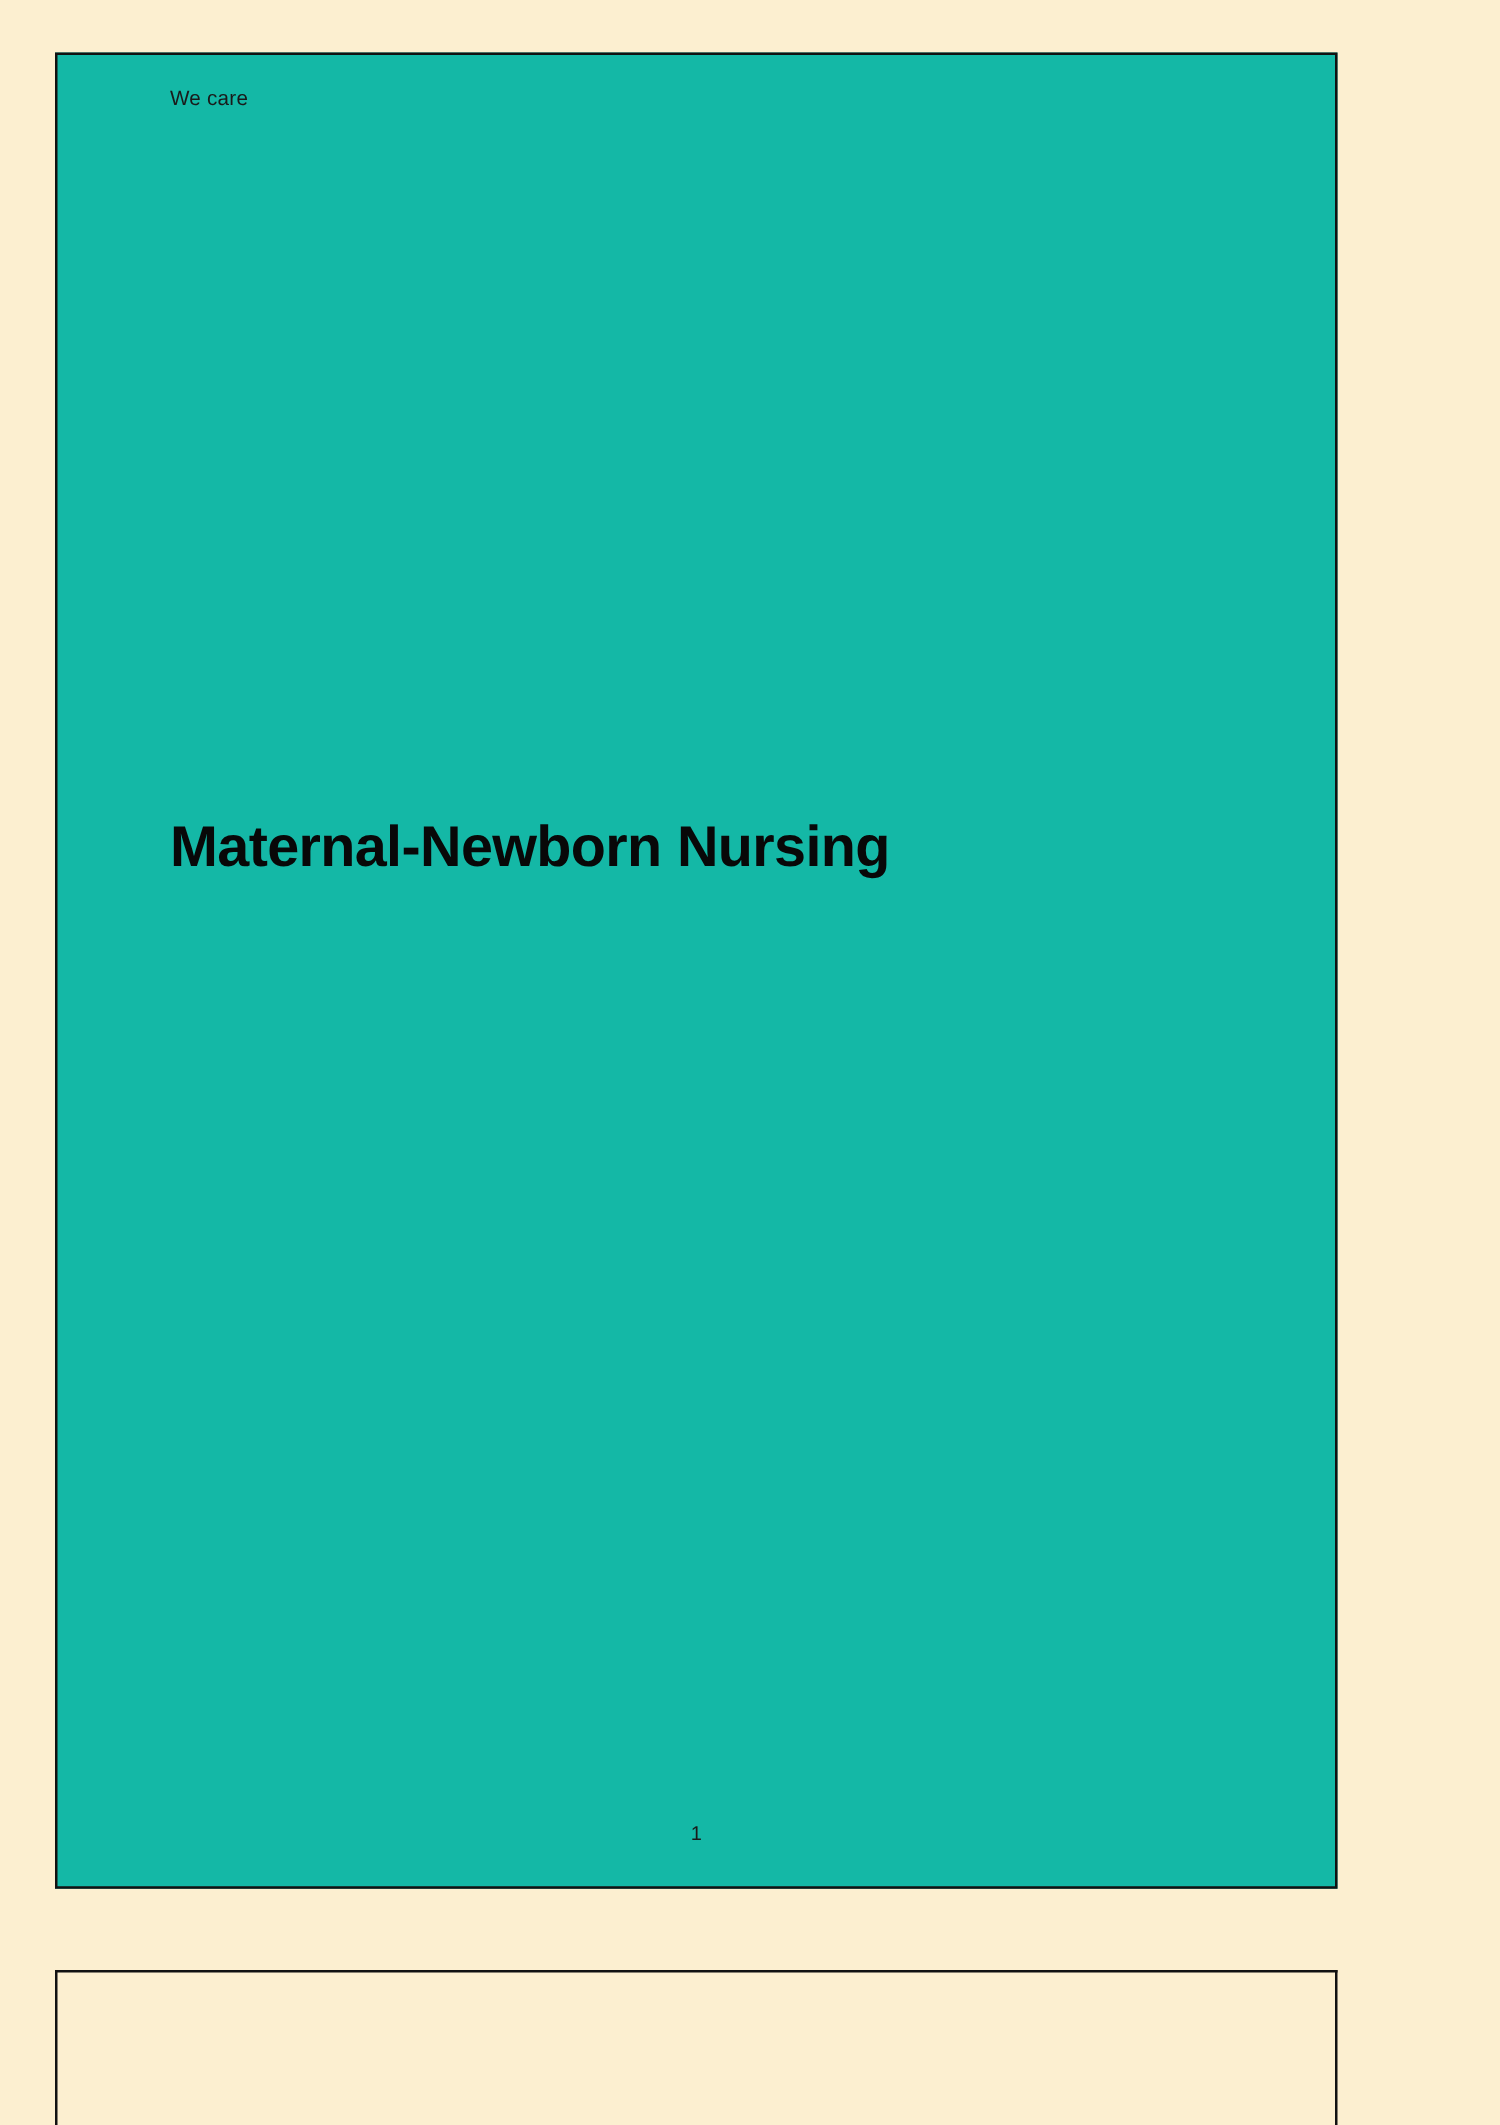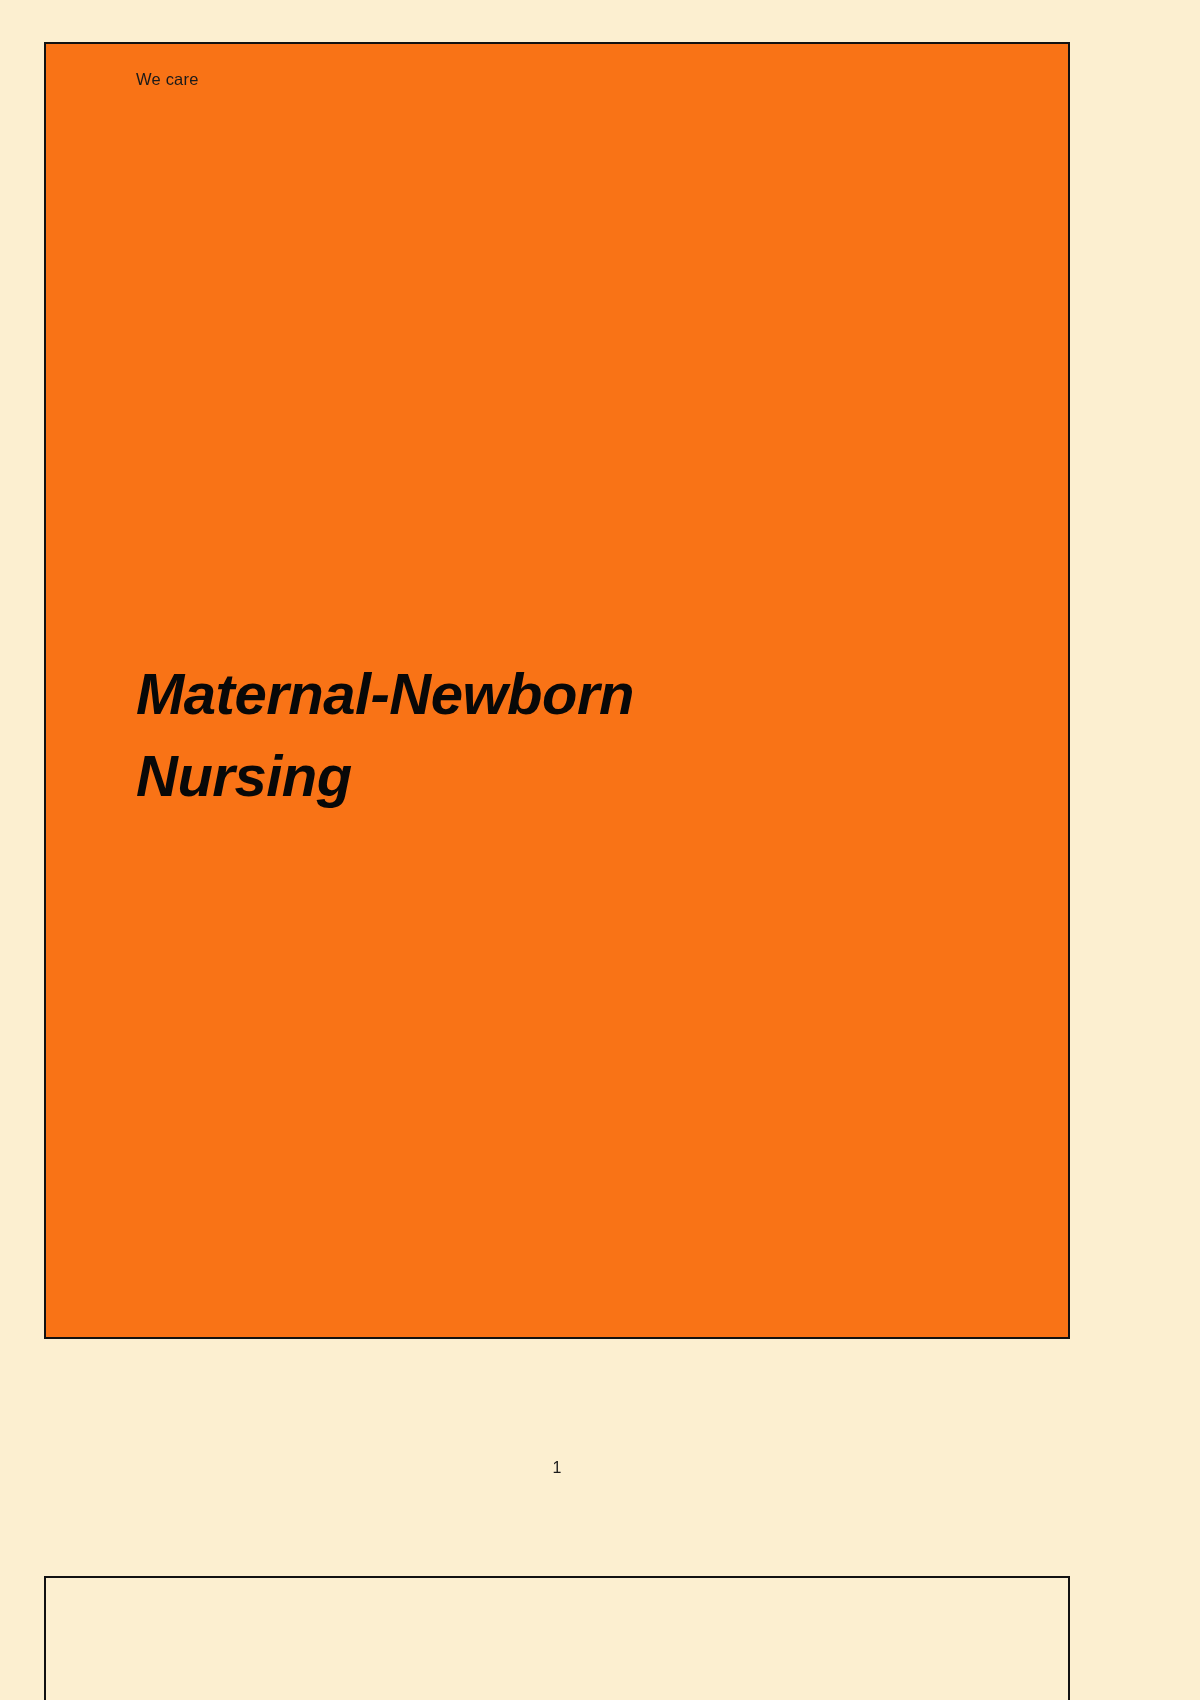--- a/index.html
+++ b/index.html
@@ -22,48 +22,47 @@
     width: 1200px;
     height: 1700px;
     background: #fcefd0;
   }
 
   .page-sheet {
     position: absolute;
     left: 44px;
     top: 42px;
     width: 1026px;
-    height: 1297px;
-    background: #f97316;
+    height: 1469px;
+    background: #14b8a6;
     border: 2px solid #111111;
     box-sizing: border-box;
   }
 
   .header-note {
     position: absolute;
     left: 90px;
     top: 26px;
     font-size: 16.5px;
     color: #1a1a1a;
     letter-spacing: 0.2px;
     font-family: "Liberation Sans", sans-serif;
   }
 
   .doc-title {
     position: absolute;
     left: 90px;
     top: 570px;
     width: 700px;
-    font-size: 58px;
+    font-size: 46px;
     line-height: 1.42;
     font-weight: bold;
     color: #080808;
     letter-spacing: -0.5px;
     font-family: "Liberation Sans", sans-serif;
-    font-style: italic;
   }
 
   .page-number {
     position: absolute;
     left: 0;
     right: 0;
     top: 1415px;
     text-align: center;
     font-size: 16px;
     color: #1a1a1a;

